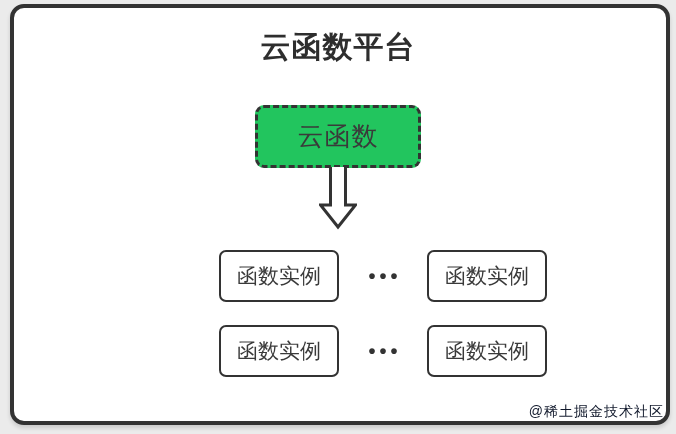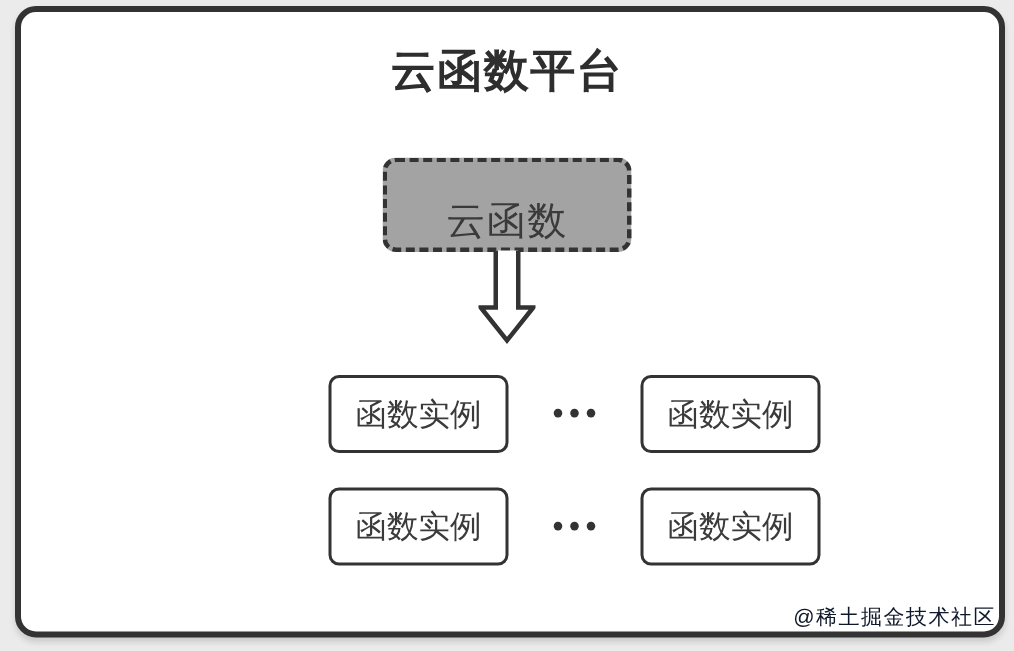--- a/index.html
+++ b/index.html
@@ -41,23 +41,23 @@
   }
   .cloud-box {
     position: absolute;
     left: 255px;
     top: 105px;
     width: 166px;
     height: 63px;
     box-sizing: border-box;
     border: 3px dashed #333333;
     border-radius: 9px;
-    background: #a3a3a3;
+    background: #22c55e;
     display: flex;
-    align-items: flex-end;
+    align-items: center;
     justify-content: center;
   }
   .cloud-box .label {
     font-size: 26px;
     color: #3a3a3a;
     letter-spacing: 1px;
   }
   .down-arrow {
     position: absolute;
     left: 319px;

